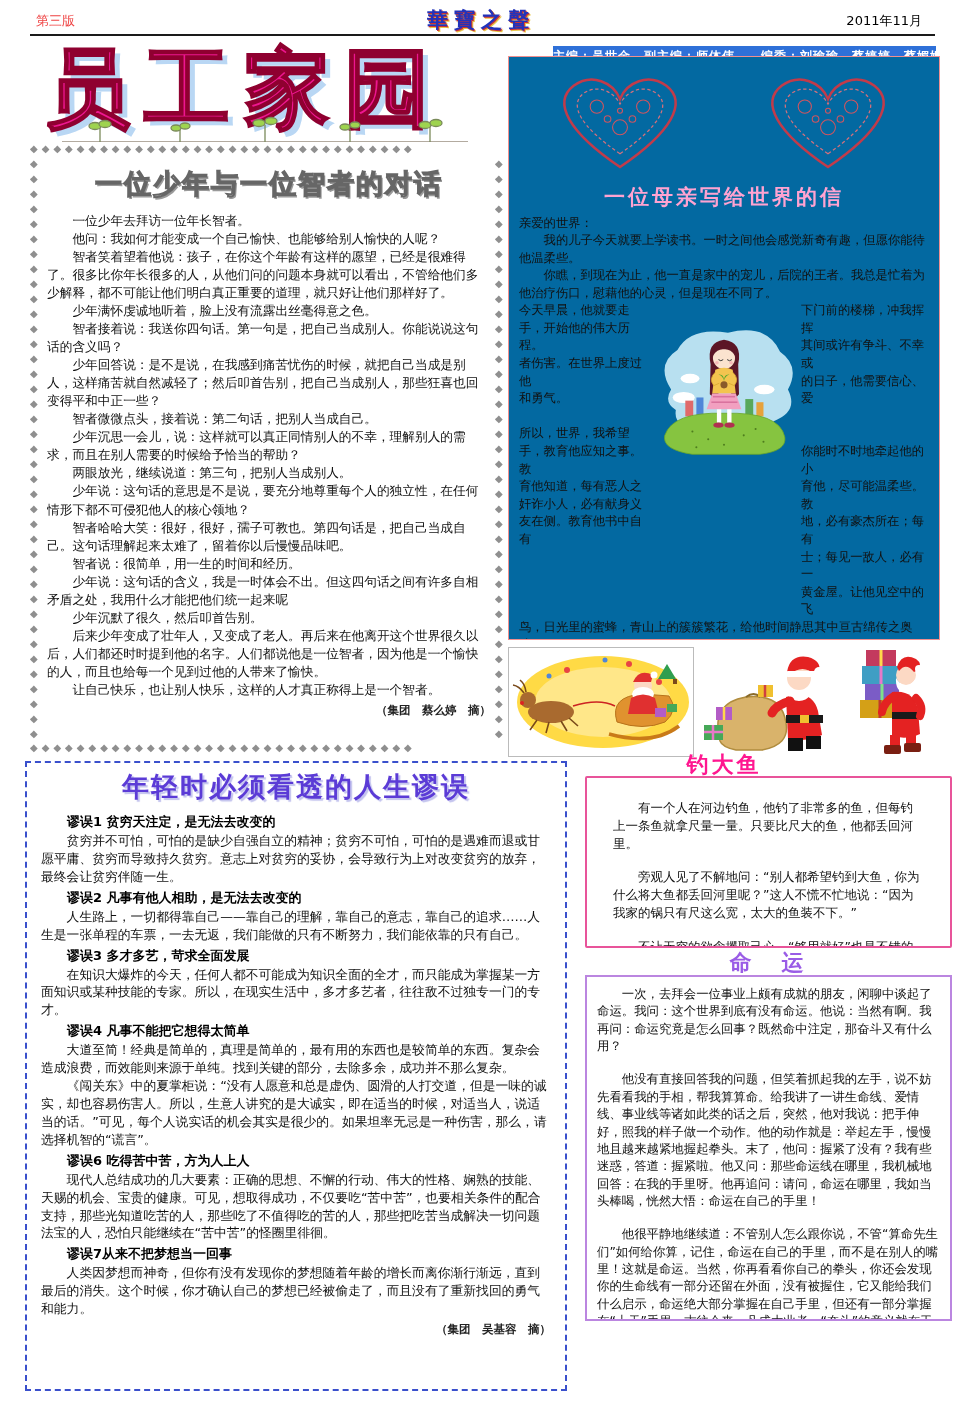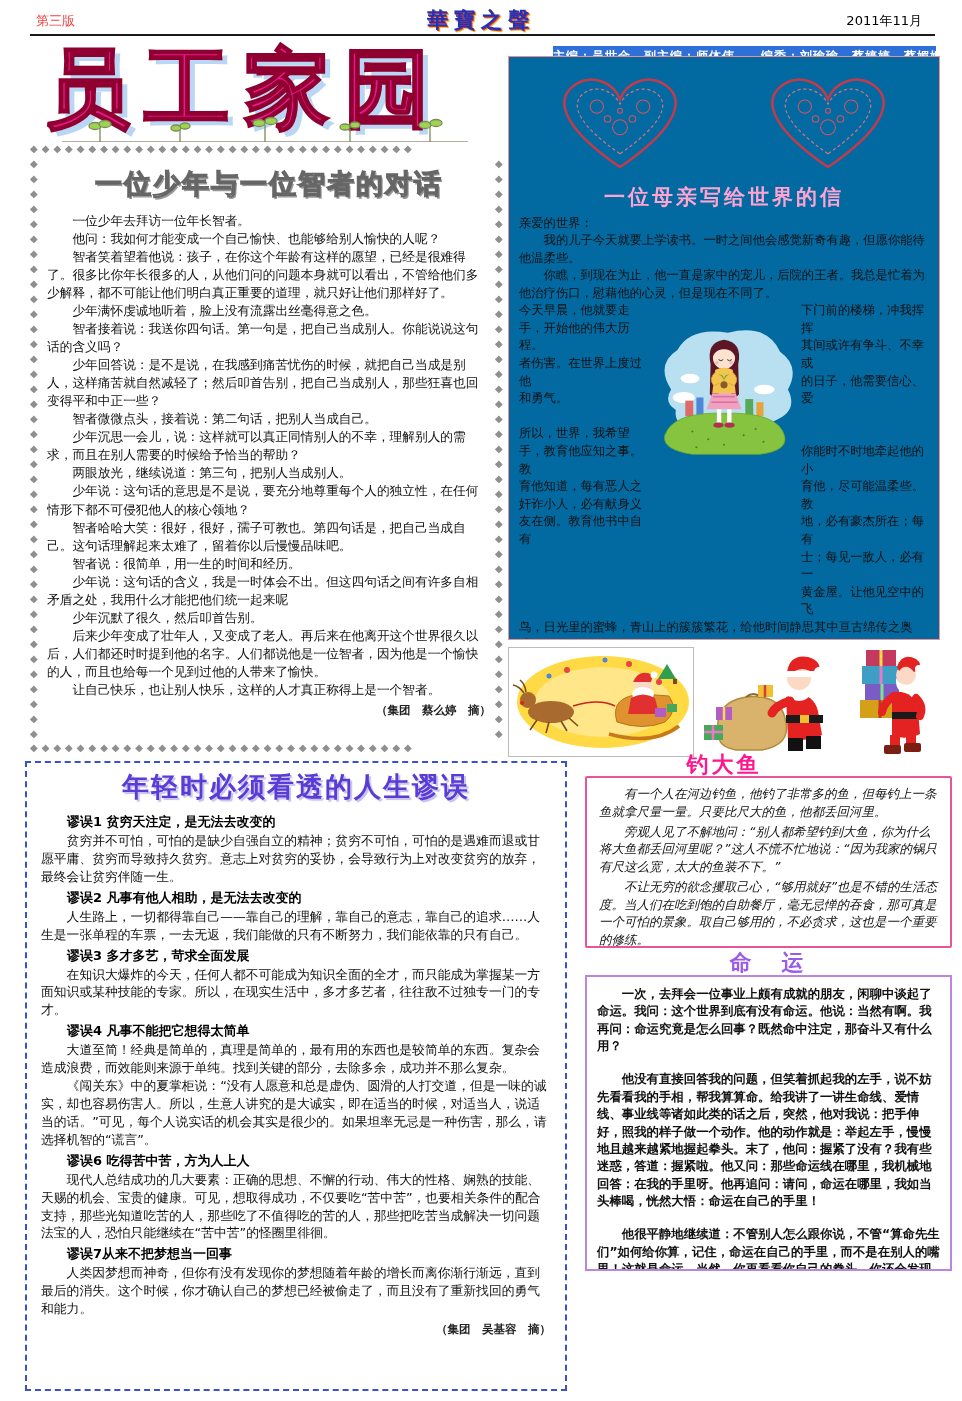--- a/index.html
+++ b/index.html
@@ -55,28 +55,28 @@
   .xmas-strip{position:absolute;left:508px;top:645px;width:432px;height:112px;display:flex;
               align-items:flex-end;gap:8px;}
   .sleigh-frame{border:1px solid #bbb;background:#fff;width:184px;height:108px;}
 
   
   .fish-title{position:absolute;left:508px;top:750px;width:432px;text-align:center;
               font-size:22px;font-weight:900;color:#ff1790;letter-spacing:3px;}
   .fish-box{position:absolute;left:585px;top:776px;width:367px;height:172px;
             border:2px solid #e8549a;border-radius:2px;padding:5px 10px;box-sizing:border-box;
             font-size:12.5px;line-height:1.42;overflow:hidden;}
-  .fish-box p{margin:2px;text-indent:2em;font-style:italic;}
+  .fish-box p{margin:16px;text-indent:2em;}
 
   
   .destiny-title{position:absolute;left:585px;top:948px;width:367px;text-align:center;
                  font-size:22px;font-weight:900;color:#9a5ce6;letter-spacing:4px;}
-  .destiny-box{position:absolute;left:585px;top:975px;width:367px;height:296px;
+  .destiny-box{position:absolute;left:585px;top:975px;width:367px;height:346px;
                border:2px solid #bb86e0;padding:8px 10px;box-sizing:border-box;
-               font-size:12.4px;line-height:1.4;overflow:hidden;font-weight:bold;}
+               font-size:12.4px;line-height:1.4;overflow:hidden;}
   .destiny-box p{margin:0 0 16px 0;text-indent:2em;}
   .destiny-box p:last-of-type{margin-bottom:2px;}
 
   
   .fallacies-box{position:absolute;left:25px;top:761px;width:542px;height:630px;
                  border:2px dashed #3a50cc;box-sizing:border-box;padding:4px 14px;overflow:hidden;}
   .fallacies-title{margin:2px 0 8px 0;text-align:center;font-size:27px;font-weight:900;
                    color:#5b3bd6;letter-spacing:2px;text-shadow:2px 2px 1px #c3c3ee;}
   .fallacy h4{margin:3px 0 1px 0;font-size:13px;text-indent:2em;color:#000;}
   .fallacy p{margin:0;font-size:12.8px;line-height:1.4;text-indent:2em;}

